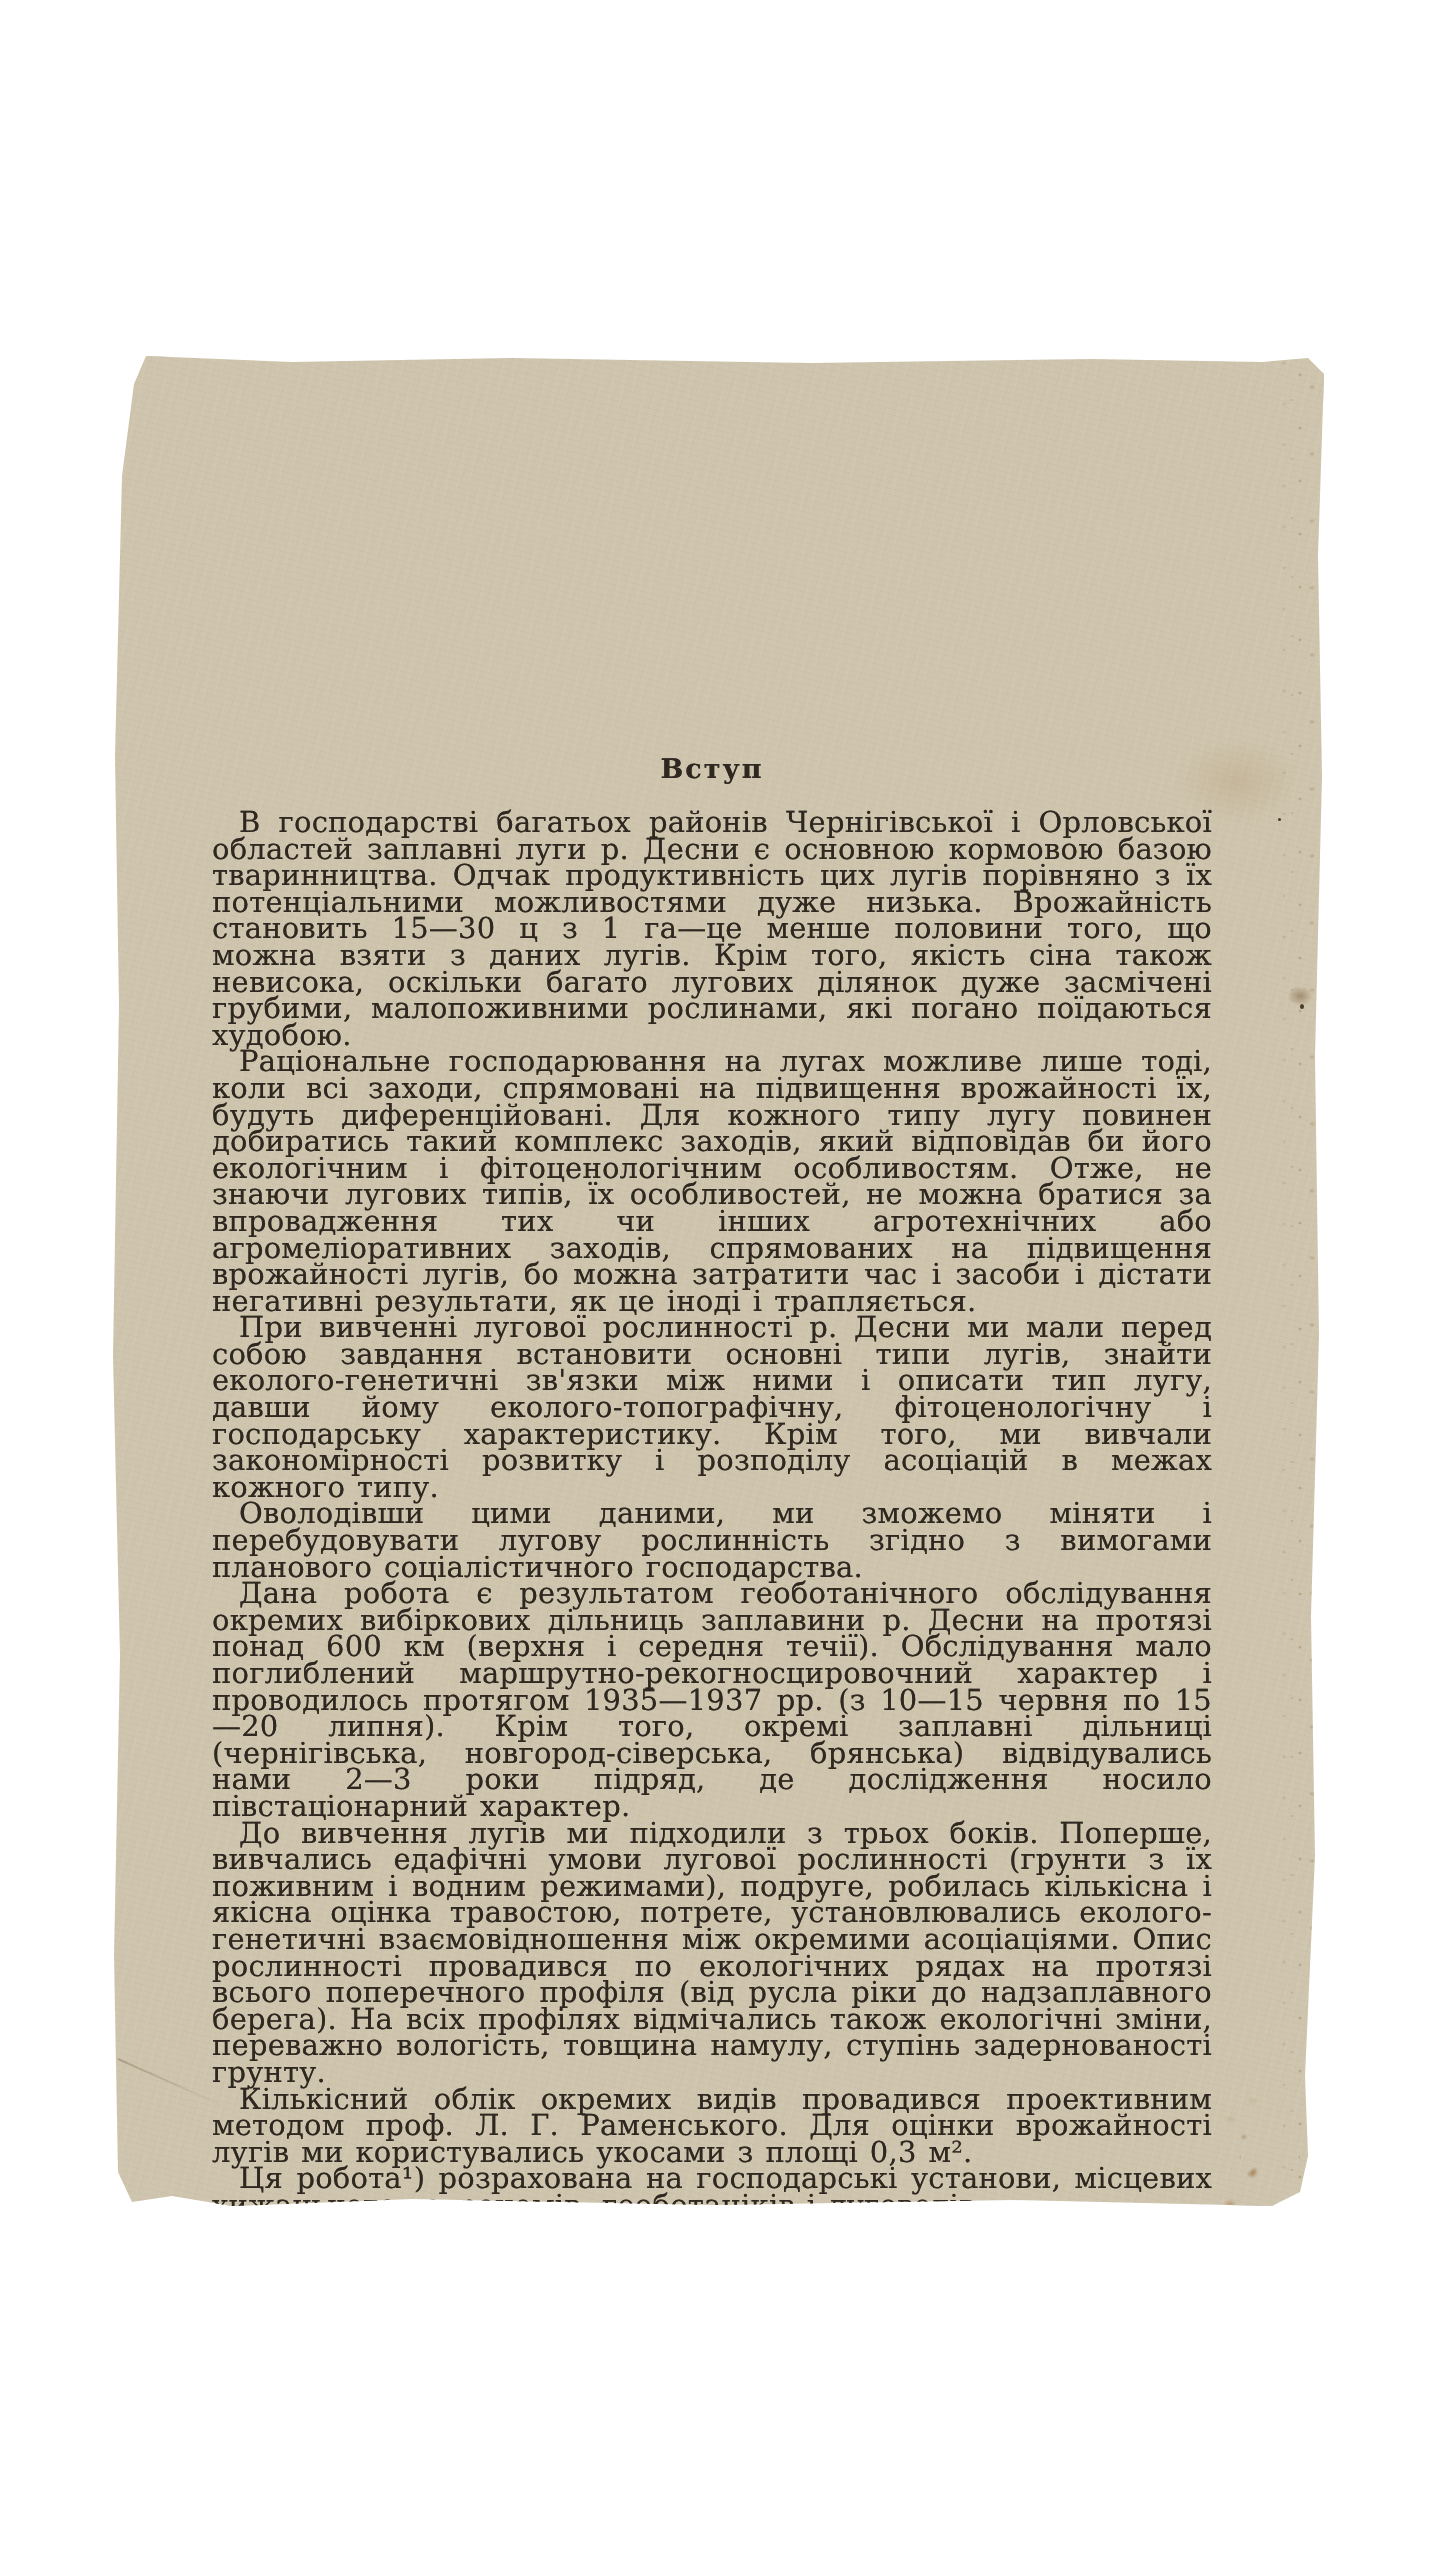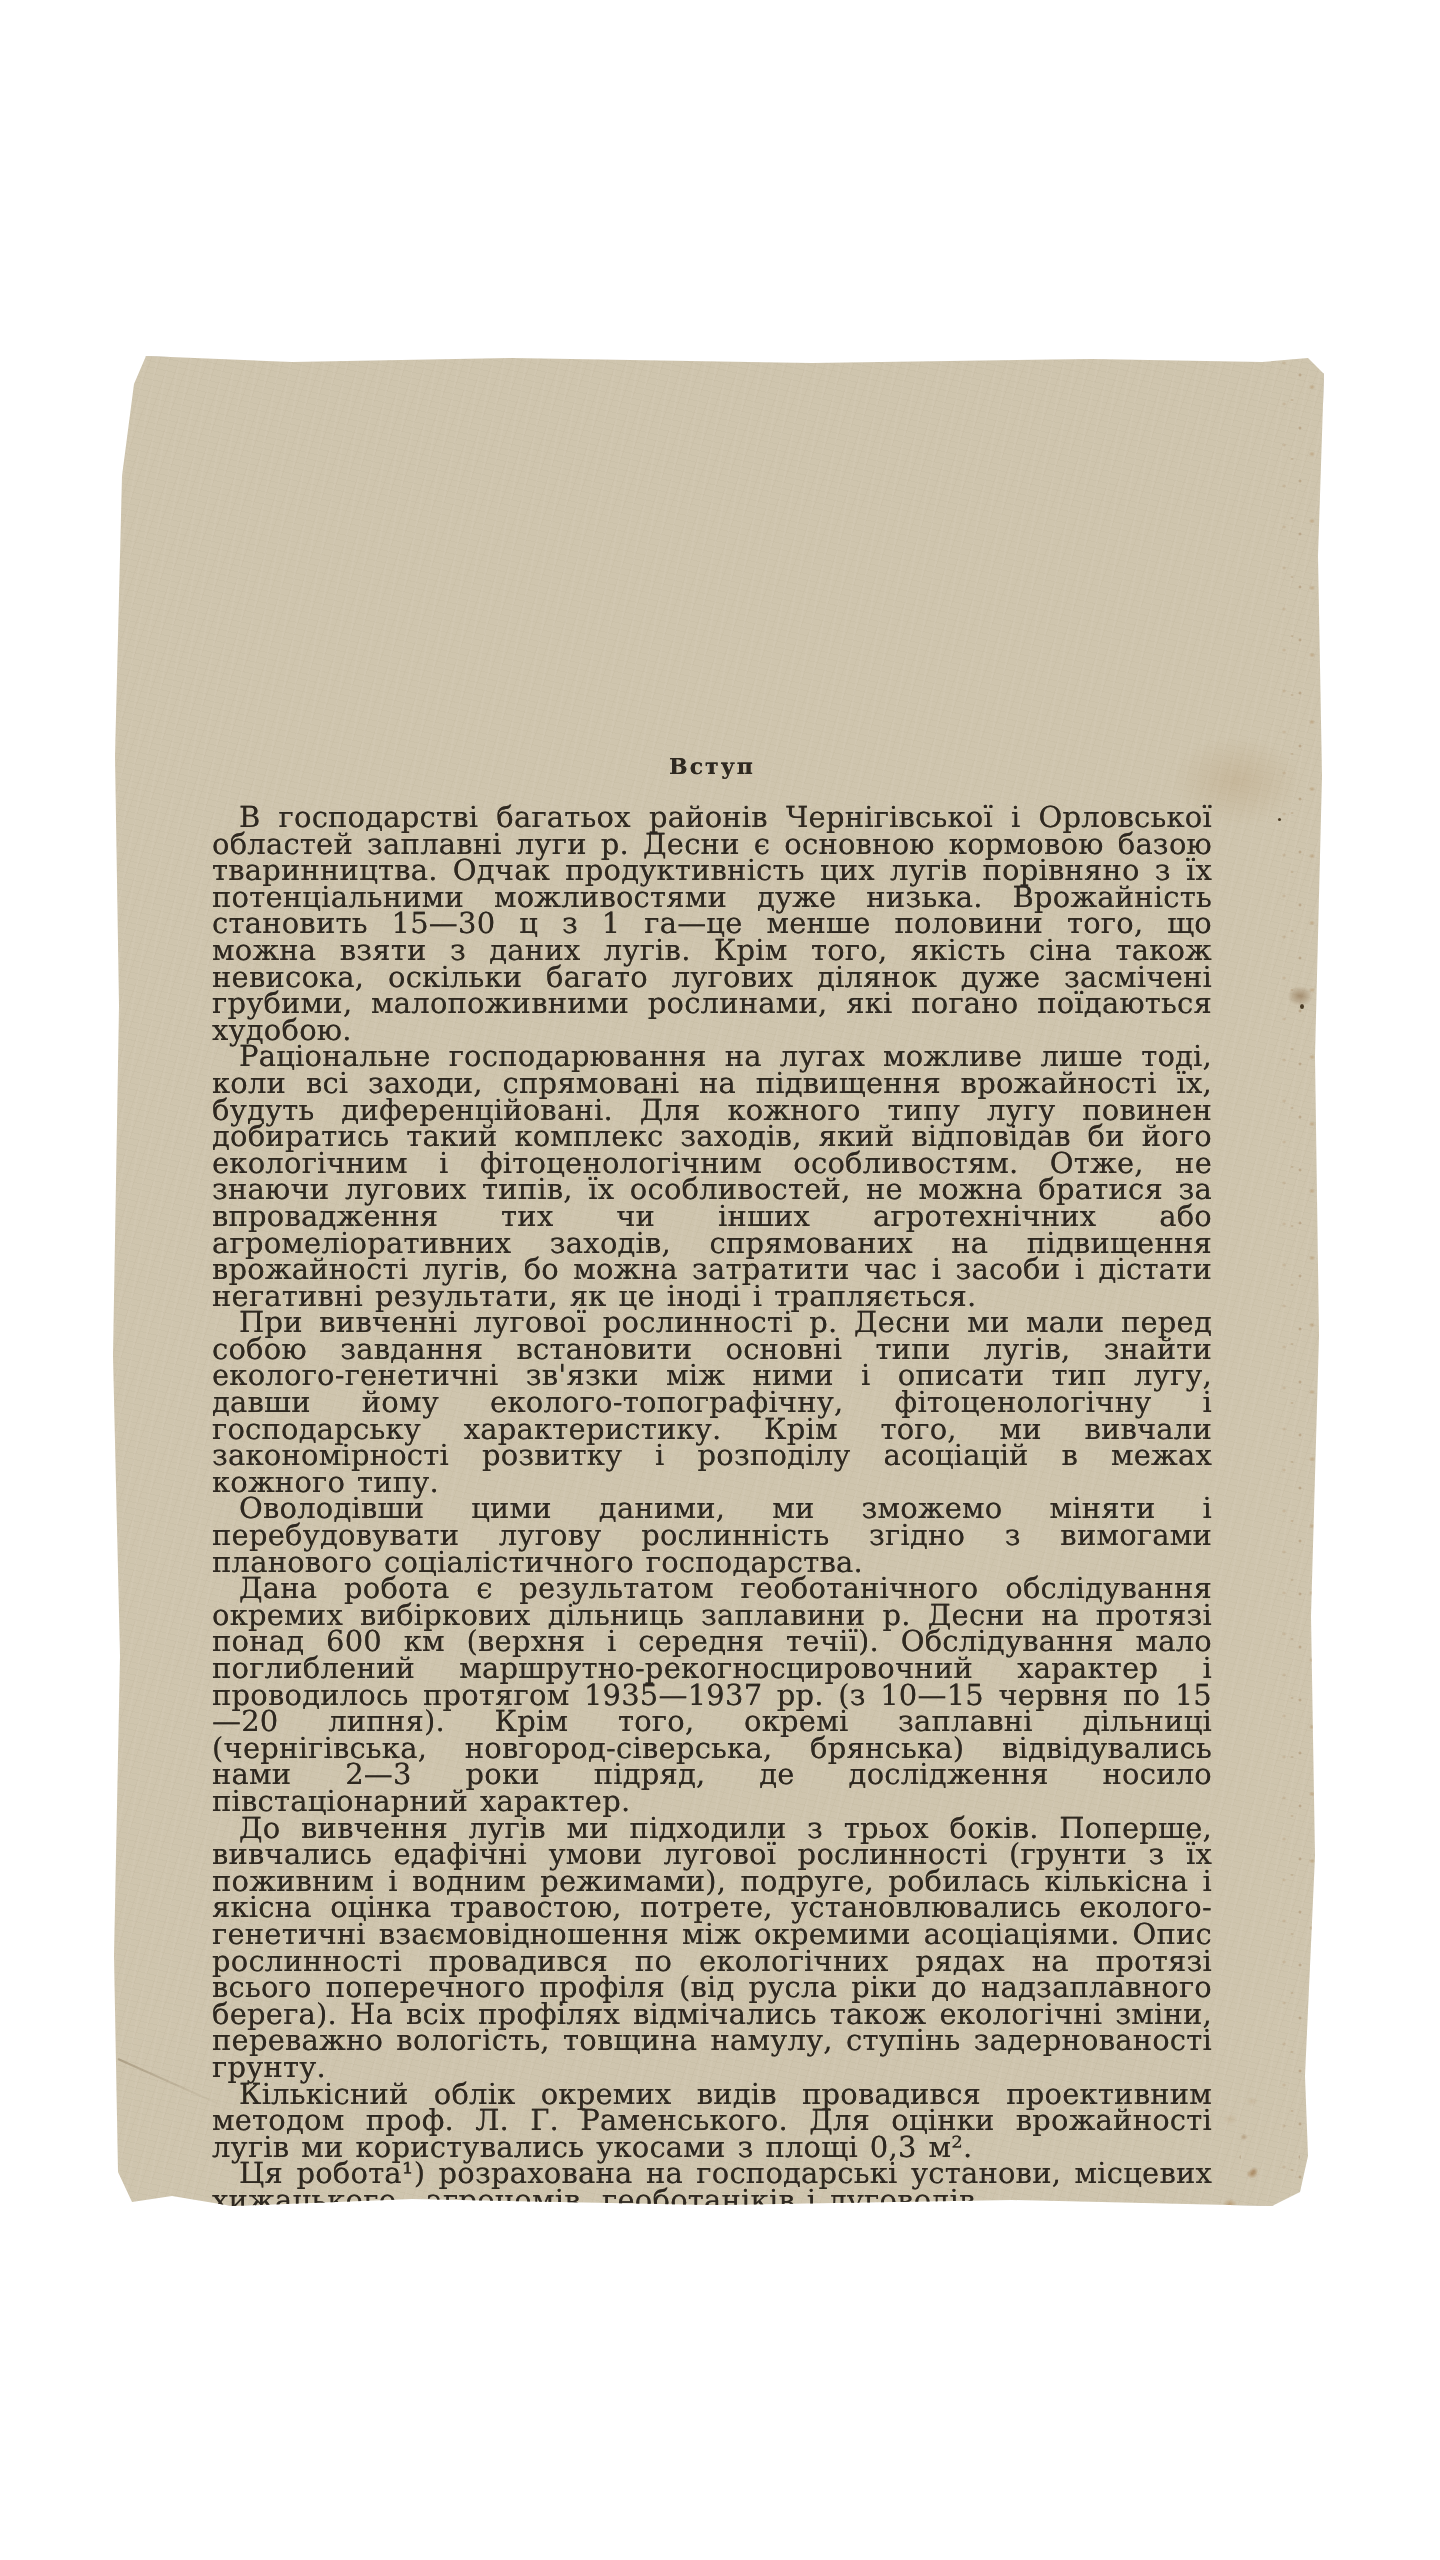--- a/index.html
+++ b/index.html
@@ -81,21 +81,21 @@
     background:linear-gradient(90deg, rgba(110,90,60,.35), rgba(110,90,60,0));
     transform:rotate(24deg);transform-origin:left center;
   }
   
   .text-block{
     position:absolute;left:100px;top:398px;right:112px;
     text-rendering:geometricPrecision;
   }
   .title{
     margin:0 0 24px 0;text-align:center;
-    font-size:22px;font-weight:700;letter-spacing:2px;
+    font-size:27px;font-weight:700;letter-spacing:2px;
     text-shadow:0 0 .6px rgba(46,40,32,.75);
   }
   .text-block p{
     margin:0;text-align:justify;text-indent:27px;
     font-size:29px;line-height:26.6px;
     letter-spacing:.2px;word-spacing:2.5px;
     text-shadow:0 0 .55px rgba(46,40,32,.7);
   }
   .footnote-rule{
     width:296px;height:0;border:none;border-top:3px solid #2e2820;

